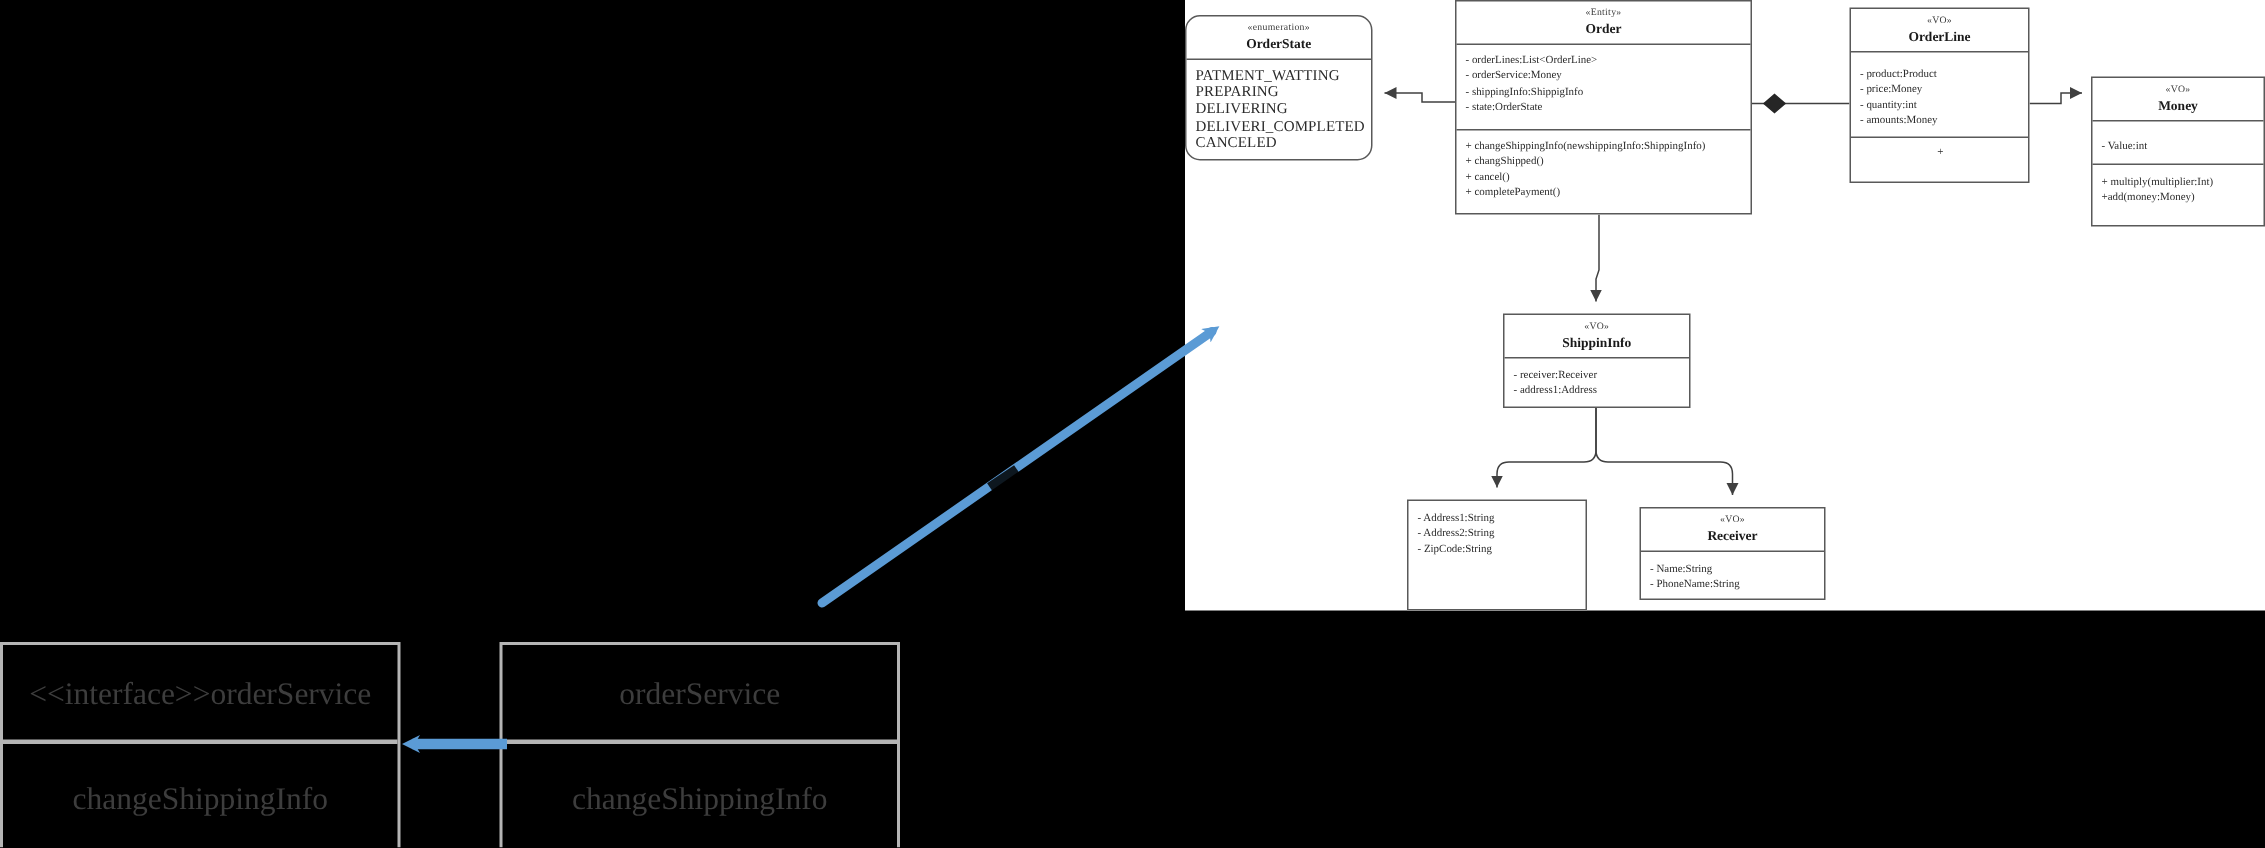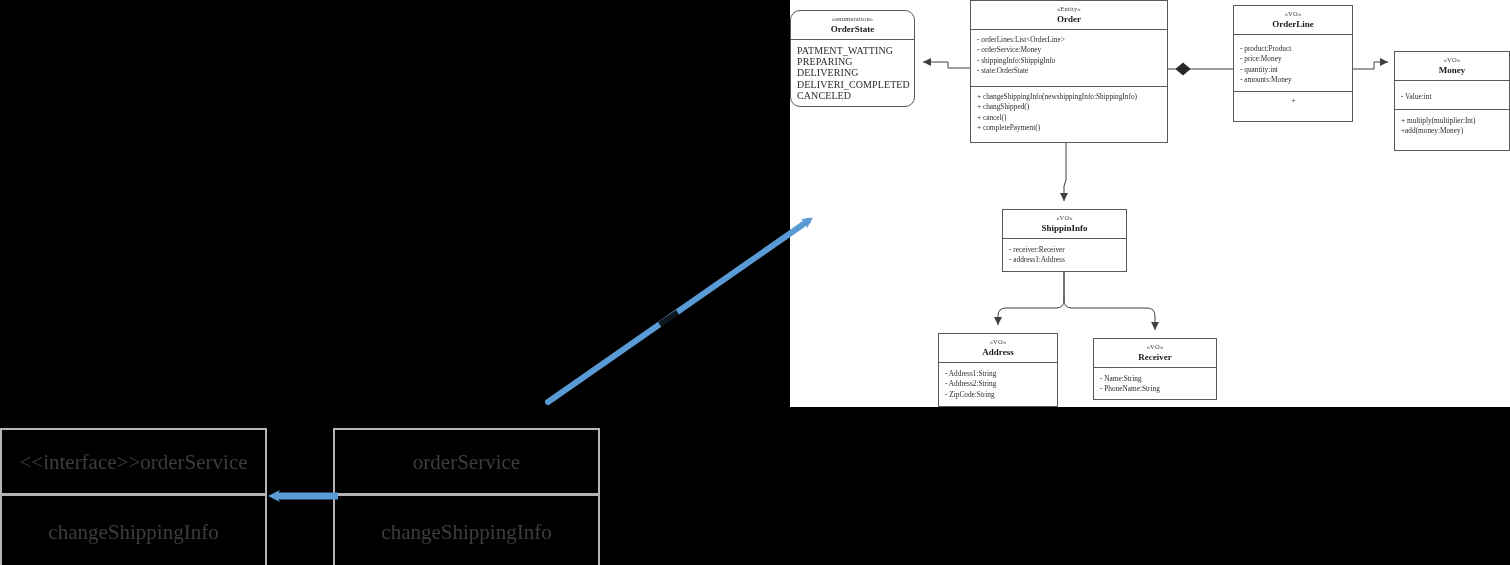--- a/index.html
+++ b/index.html
@@ -225,24 +225,20 @@
         <span class="stereotype">«VO»</span>
         <span class="uml-name">ShippinInfo</span>
       </div>
       <div class="uml-compartment last" style="padding-top:6px">
         <div class="row">- receiver:Receiver</div>
         <div class="row">- address1:Address</div>
       </div>
     </div>
 
     <div class="uml-box" id="box-address">
-      <div class="uml-header">
-        <span class="stereotype">«VO»</span>
-        <span class="uml-name">Address</span>
-      </div>
       <div class="uml-compartment last" style="padding-top:6px">
         <div class="row">- Address1:String</div>
         <div class="row">- Address2:String</div>
         <div class="row">- ZipCode:String</div>
       </div>
     </div>
 
     <div class="uml-box" id="box-receiver">
       <div class="uml-header">
         <span class="stereotype">«VO»</span>

